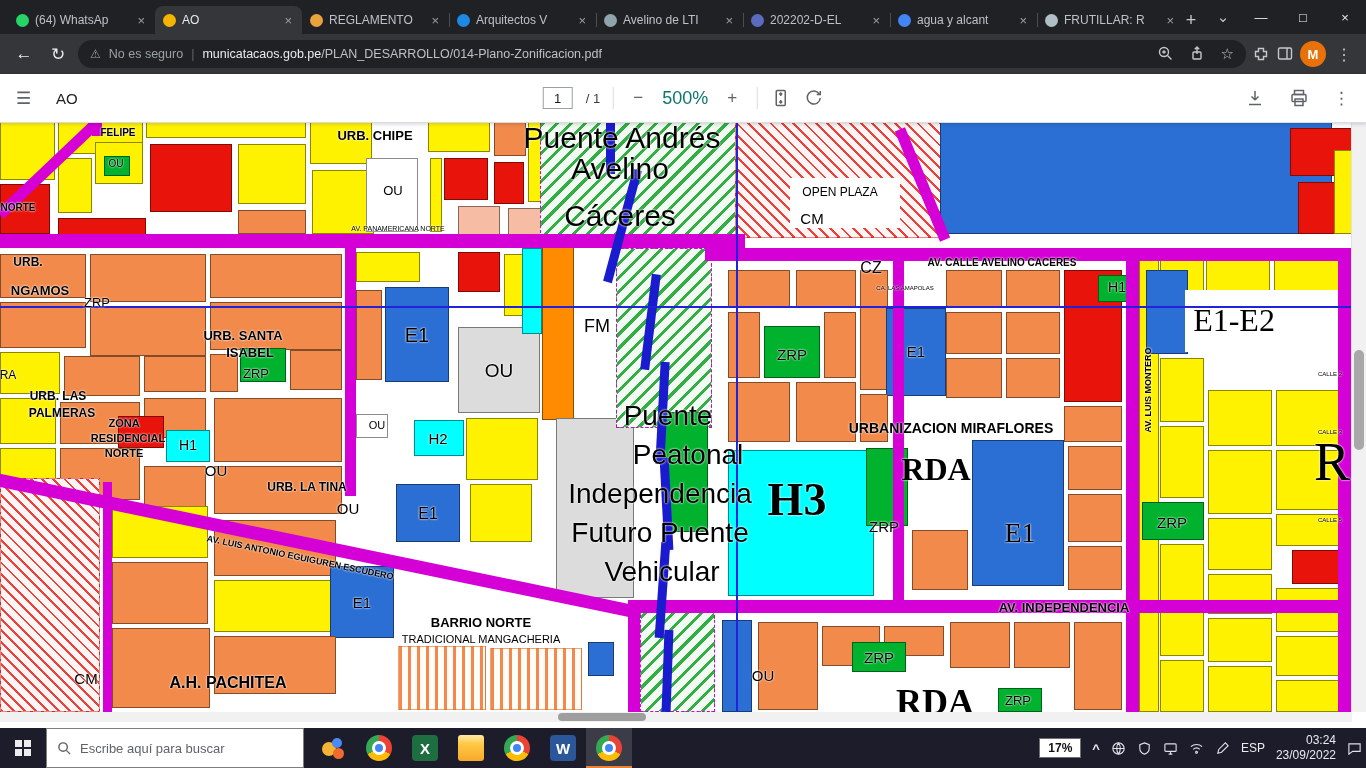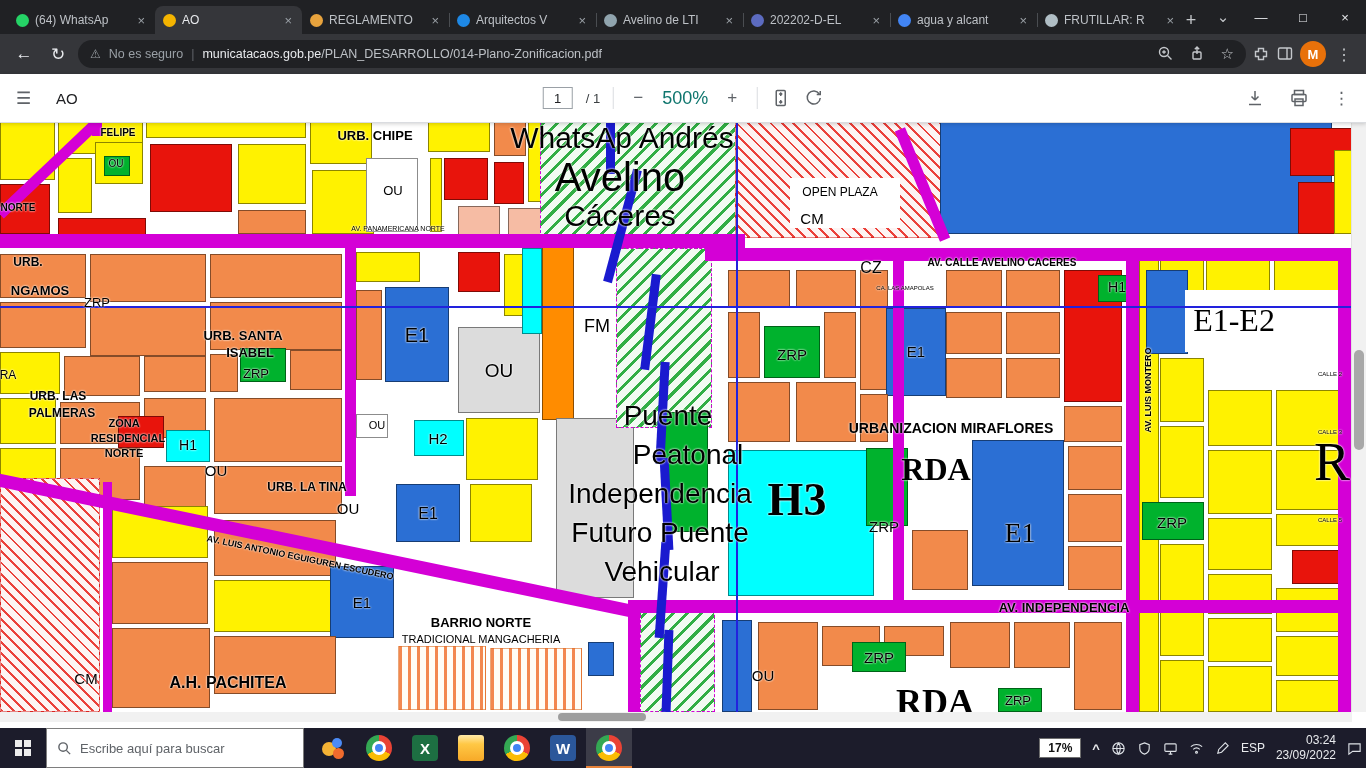--- a/index.html
+++ b/index.html
@@ -382,22 +382,22 @@
           <div class="zone" style="left: 618px; top: 46px; width: 9px; height: 116px; background: rgb(26, 26, 207); transform: rotate(15deg);"></div>
           <div class="zone" style="left: 646px; top: 152px; width: 9px; height: 96px; background: rgb(26, 26, 207); transform: rotate(7deg);"></div>
           <div class="zone" style="left: 658px; top: 240px; width: 9px; height: 102px; background: rgb(26, 26, 207); transform: rotate(3deg);"></div>
           <div class="zone" style="left: 662px; top: 336px; width: 9px; height: 92px; background: rgb(26, 26, 207); transform: rotate(-3deg);"></div>
           <div class="zone" style="left: 658px; top: 420px; width: 9px; height: 96px; background: rgb(26, 26, 207); transform: rotate(4deg);"></div>
           <div class="zone" style="left: 663px; top: 508px; width: 9px; height: 82px; background: rgb(26, 26, 207); transform: rotate(2deg);"></div>
           <div class="zone" style="left: 0px; top: 184px; width: 1352px; height: 2px; background: rgb(34, 34, 221);"></div>
           <div class="zone" style="left: 736px; top: 0px; width: 2px; height: 590px; background: rgb(34, 34, 221);"></div>
         </div>
       <div>
-          <div class="mlabel" style="left: 622px; top: 16px; font-size: 30px; transform: translate(-50%, -50%);">WhatsAp Andrés</div>
-          <div class="mlabel" style="left: 620px; top: 55px; font-size: 40px; transform: translate(-50%, -50%);">Avelino</div>
+          <div class="mlabel" style="left: 622px; top: 16px; font-size: 30px; transform: translate(-50%, -50%);">Puente Andrés</div>
+          <div class="mlabel" style="left: 620px; top: 47px; font-size: 30px; transform: translate(-50%, -50%);">Avelino</div>
           <div class="mlabel" style="left: 620px; top: 94px; font-size: 30px; transform: translate(-50%, -50%);">Cáceres</div>
           <div class="mlabel" style="left: 668px; top: 294px; font-size: 28px; transform: translate(-50%, -50%);">Puente</div>
           <div class="mlabel" style="left: 688px; top: 333px; font-size: 28px; transform: translate(-50%, -50%);">Peatonal</div>
           <div class="mlabel" style="left: 660px; top: 372px; font-size: 28px; transform: translate(-50%, -50%);">Independencia</div>
           <div class="mlabel" style="left: 660px; top: 411px; font-size: 28px; transform: translate(-50%, -50%);">Futuro Puente</div>
           <div class="mlabel" style="left: 662px; top: 450px; font-size: 28px; transform: translate(-50%, -50%);">Vehicular</div>
           <div class="mlabel" style="left: 118px; top: 11px; font-size: 10px; font-weight: 700; transform: translate(-50%, -50%);">FELIPE</div>
           <div class="mlabel" style="left: 116px; top: 42px; font-size: 10px; transform: translate(-50%, -50%);">OU</div>
           <div class="mlabel" style="left: 375px; top: 13px; font-size: 13px; font-weight: 700; transform: translate(-50%, -50%);">URB. CHIPE</div>
           <div class="mlabel" style="left: 393px; top: 68px; font-size: 13px; transform: translate(-50%, -50%);">OU</div>

